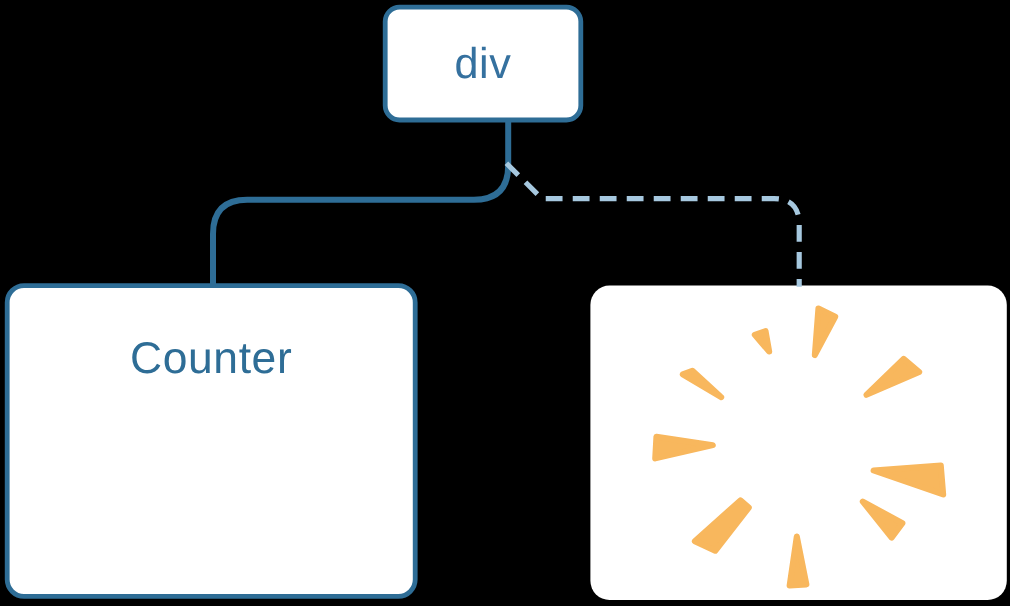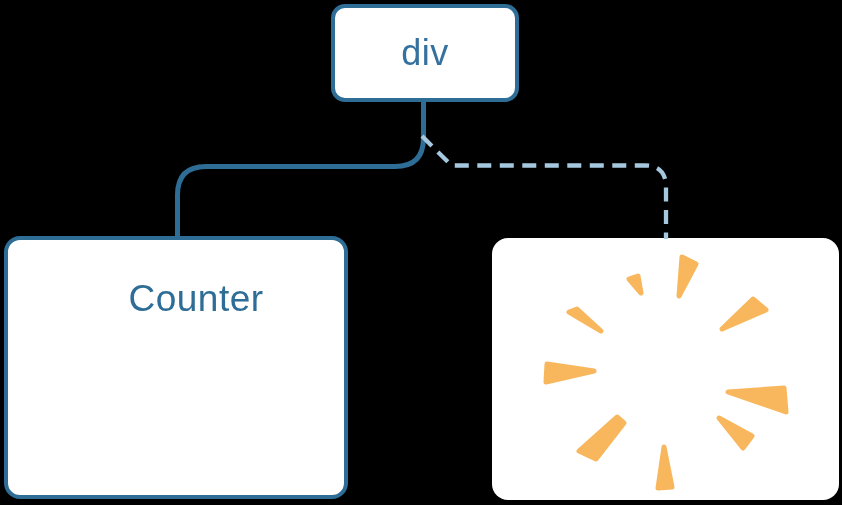--- a/index.html
+++ b/index.html
@@ -14,22 +14,22 @@
     height: 505px;
     background: #000;
     overflow: hidden;
   }
   .node {
     position: absolute;
     background: #ffffff;
     box-sizing: border-box;
   }
   .node-root {
-    left: 331px; top: 4px;
-    width: 188px; height: 98px;
+    left: 319px; top: 4px;
+    width: 167px; height: 98px;
     border: 4.5px solid #2e6d96;
     border-radius: 14px;
     display: flex; align-items: center; justify-content: center;
   }
   .node-root .label {
     font-size: 36px;
     font-weight: 500;
     color: #35719f;
     letter-spacing: 0.5px;
   }
@@ -40,21 +40,20 @@
     border-radius: 16px;
   }
   .counter-title {
     position: absolute;
     top: 38px; left: 0; width: 100%;
     text-align: center;
     font-size: 37px;
     font-weight: 500;
     color: #2e6d96;
     letter-spacing: 0.5px;
-    padding-left: 20px;
   }
   .state-pill {
     position: absolute;
     left: 36px; top: 117px;
     width: 266px; height: 102px;
     border: 2.5px solid #6964d6;
     border-radius: 52px;
     box-sizing: border-box;
     display: flex;
     align-items: stretch;

